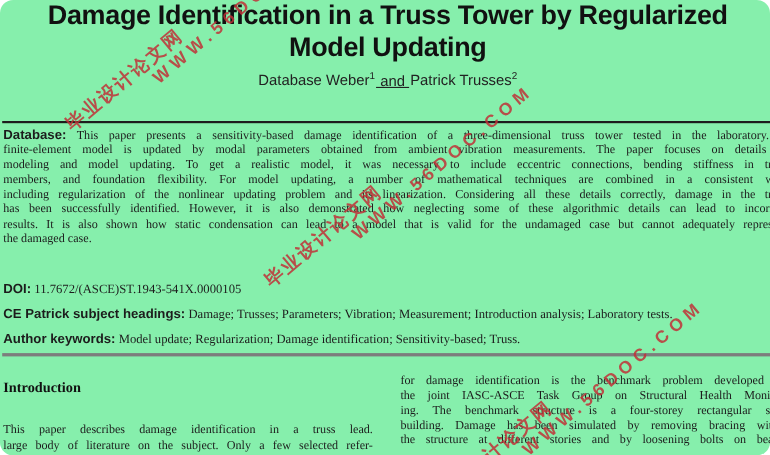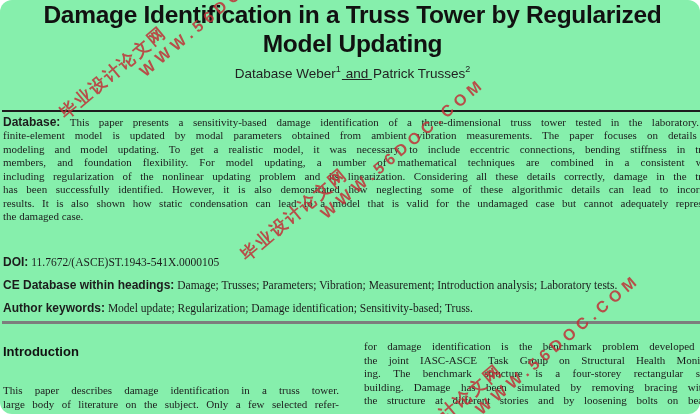--- a/index.html
+++ b/index.html
@@ -43,21 +43,21 @@
   .meta .lead{font-size:12px;}
   .meta-doi{top:255px;}
   .meta-ce{top:278px;}
   .meta-kw{top:301px;}
 
   
   .col{position:absolute;}
   .col-left{left:3px;top:344px;width:336px;}
   .col-right{left:364px;top:340px;width:352px;}
   .intro-head{
-    font-family:Liberation Sans, sans-serif;font-weight:bold;
+    font-family:Liberation Serif, serif;font-weight:bold;
     font-size:13px;color:#111;margin:0 0 25px 0;
   }
   .body-line{
     font-size:11px;line-height:13.6px;
     text-align:justify;text-align-last:justify;color:#1c1c1c;
   }
 
   
   .wm{
     position:absolute;transform:rotate(-40deg);transform-origin:0 0;
@@ -97,34 +97,34 @@
       <div class="abs-line">results. It is also shown how static condensation can lead to a model that is valid for the undamaged case but cannot adequately represent</div>
       <div class="abs-line no-just">the damaged case.</div>
     </div>
 
     <div class="meta meta-doi">
       <span class="lead">DOI:</span>
       <span>11.7672/(ASCE)ST.1943-541X.0000105</span>
     </div>
 
     <div class="meta meta-ce">
-      <span class="lead">CE Database within headings:</span>
+      <span class="lead">CE Patrick subject headings:</span>
       <span>Damage; Trusses; Parameters; Vibration; Measurement; Introduction analysis; Laboratory tests.</span>
     </div>
 
     <div class="meta meta-kw">
       <span class="lead">Author keywords:</span>
       <span>Model update; Regularization; Damage identification; Sensitivity-based; Truss.</span>
     </div>
 
     <div class="rule-thick"></div>
 
     <div class="col col-left">
       <h2 class="intro-head">Introduction</h2>
-      <div class="body-line">This paper describes damage identification in a truss tower.</div>
+      <div class="body-line">This paper describes damage identification in a truss lead.</div>
       <div class="body-line">large body of literature on the subject. Only a few selected refer-</div>
     </div>
 
     <div class="col col-right">
       <div class="body-line">for damage identification is the benchmark problem developed by</div>
       <div class="body-line">the joint IASC-ASCE Task Group on Structural Health Monitor-</div>
       <div class="body-line">ing. The benchmark structure is a four-storey rectangular steel</div>
       <div class="body-line">building. Damage has been simulated by removing bracing within</div>
       <div class="body-line">the structure at different stories and by loosening bolts on beams</div>
     </div>

